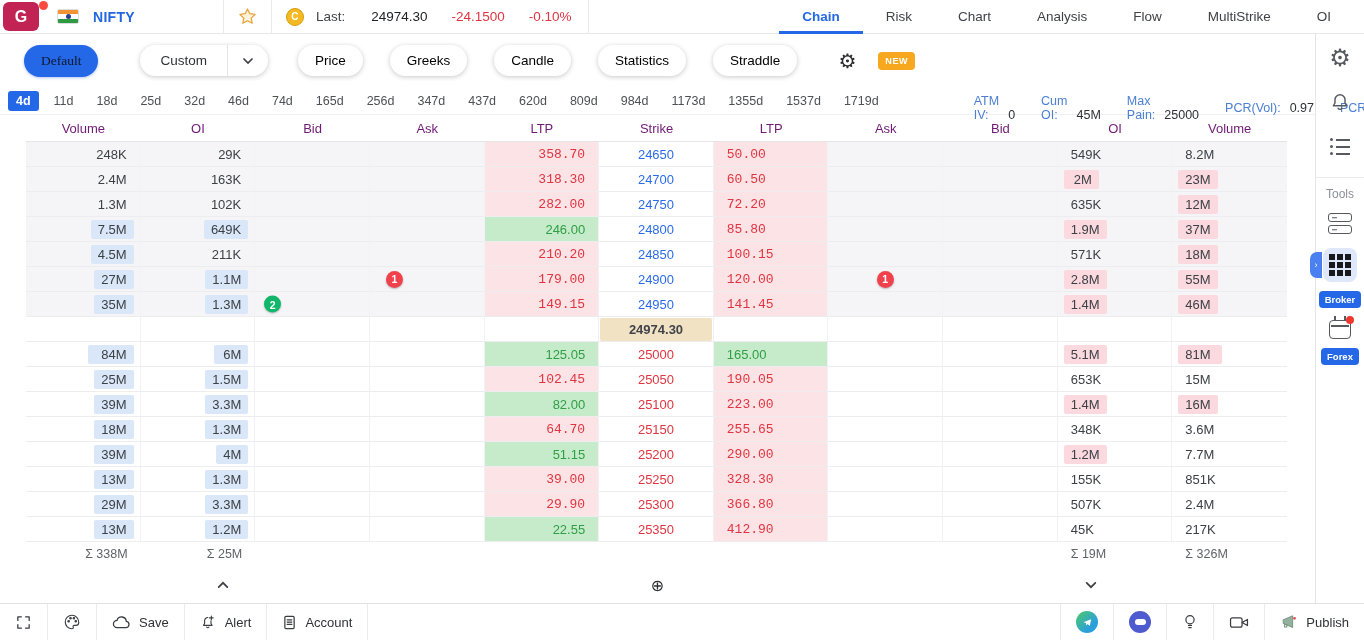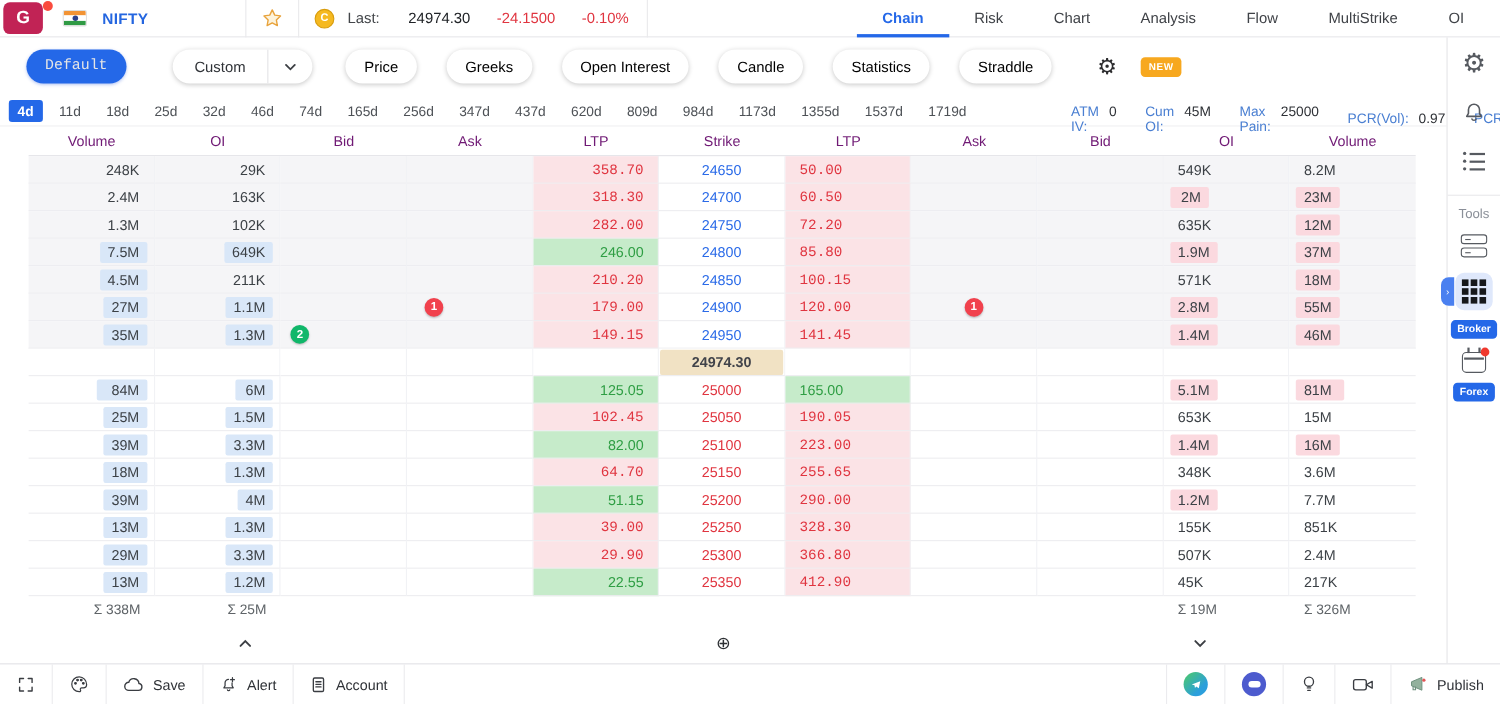--- a/index.html
+++ b/index.html
@@ -28,35 +28,35 @@
   .tabs{margin-left:auto;display:flex;height:34px;margin-right:10px;}
   .tab{padding:0 23px;font-size:13.5px;color:#3f4247;display:flex;align-items:center;cursor:pointer;border-bottom:3px solid transparent;border-top:3px solid transparent;}
   .tab.active{color:var(--accent,#2468e8);font-weight:600;border-bottom-color:var(--accent,#2468e8);}
 
   
   .mainrow{display:flex;height:569px;}
   .content{flex:1;display:flex;flex-direction:column;min-width:0;}
 
   
   .toolbar{height:53px;display:flex;align-items:center;padding-left:24px;}
-  .btn-default{background:var(--accent,#2468e8);color:#e5e5e5;border:none;border-radius:17px;padding:8px 17px;font-size:13.5px;font-family:Liberation Mono, monospace;margin-right:42px;cursor:pointer;box-shadow:0 1px 3px rgba(40,90,220,.35);}
+  .btn-default{background:var(--accent,#2468e8);color:#0f172a;border:none;border-radius:17px;padding:8px 17px;font-size:13.5px;font-family:Liberation Serif, serif;margin-right:42px;cursor:pointer;box-shadow:0 1px 3px rgba(40,90,220,.35);}
   .custom-pill{display:flex;align-items:stretch;background:#fff;border-radius:17px;box-shadow:0 1px 5px rgba(0,0,0,.22);overflow:hidden;margin-right:30px;cursor:pointer;}
   .custom-pill .lbl{padding:8px 20px;font-size:13.5px;color:#2f3237;}
   .custom-pill .chev{padding:8px 14px;border-left:1px solid #e3e3e6;display:flex;align-items:center;}
   .pills{display:flex;align-items:center;}
   .pill{background:#fff;border:none;border-radius:17px;padding:8px 17px;font-size:13.5px;color:#000000;font-family:inherit;box-shadow:0 1px 5px rgba(0,0,0,.22);margin-right:27px;cursor:pointer;}
   .gear-btn{background:none;border:none;font-size:20px;color:#2c2c2e;cursor:pointer;margin:0 16px 0 8px;line-height:1;}
   .new-badge{background:var(--new_badge,#f7a81f);color:#fff;font-size:9px;font-weight:700;letter-spacing:.6px;padding:4px 7px;border-radius:4px;}
 
   
   .dates{height:28px;display:flex;align-items:center;padding-left:8px;font-size:12.5px;color:#4d5156;border-bottom:1px solid #f0f0f2;gap:32px;}
   .date{padding:3px 8px;margin-right:7px;cursor:pointer;border-radius:3px;}
   .date.active{background:var(--accent,#2468e8);color:#fff;font-weight:600;}
   .stats{display:flex;align-items:center;margin-left:16px;}
-  .stat{display:flex;align-items:flex-start;margin-right:26px;margin-top:15px;}
+  .stat{display:flex;align-items:flex-end;margin-right:26px;margin-top:15px;}
   .stat-label{color:var(--stat_blue,#4a7fd2);}
   .stat-value{color:#2e3136;margin-left:9px;}
 
   
   .chain{padding:0 28px 0 26px;}
   .thead{display:grid;grid-template-columns:repeat(11,1fr);height:27px;border-bottom:1px solid #e4e4e8;}
   .hcell{display:flex;align-items:center;justify-content:center;font-size:13px;color:#701a75;}
   .trow{display:grid;grid-template-columns:repeat(11,1fr);height:25px;}
   .cell{display:flex;align-items:center;border-bottom:1px solid #ededf0;border-right:1px solid #f1f2f5;font-size:13px;color:#3c4146;position:relative;height:100%;min-width:0;}
   .cell:last-child{border-right:none;}
@@ -184,21 +184,20 @@
           <span class="lbl">Custom</span>
           <span class="chev">
             <svg width="12" height="8" viewBox="0 0 12 8" fill="none" stroke="#3c3f44" stroke-width="1.7" stroke-linecap="round">
                 <polyline points="2,2 6,6 10,2"></polyline>
               </svg>
           </span>
         </div>
         <span class="pills" id="pills">
             <button class="pill">Price</button>
             <button class="pill">Greeks</button>
-            <button class="pill">Open Interest</button>
             <button class="pill">Candle</button>
             <button class="pill">Statistics</button>
             <button class="pill">Straddle</button>
           </span>
         <button class="gear-btn">⚙</button>
         <span class="new-badge">NEW</span>
       </div>
 
       <div class="dates">
         <span id="dates-list" style="display:flex;align-items:center;">

